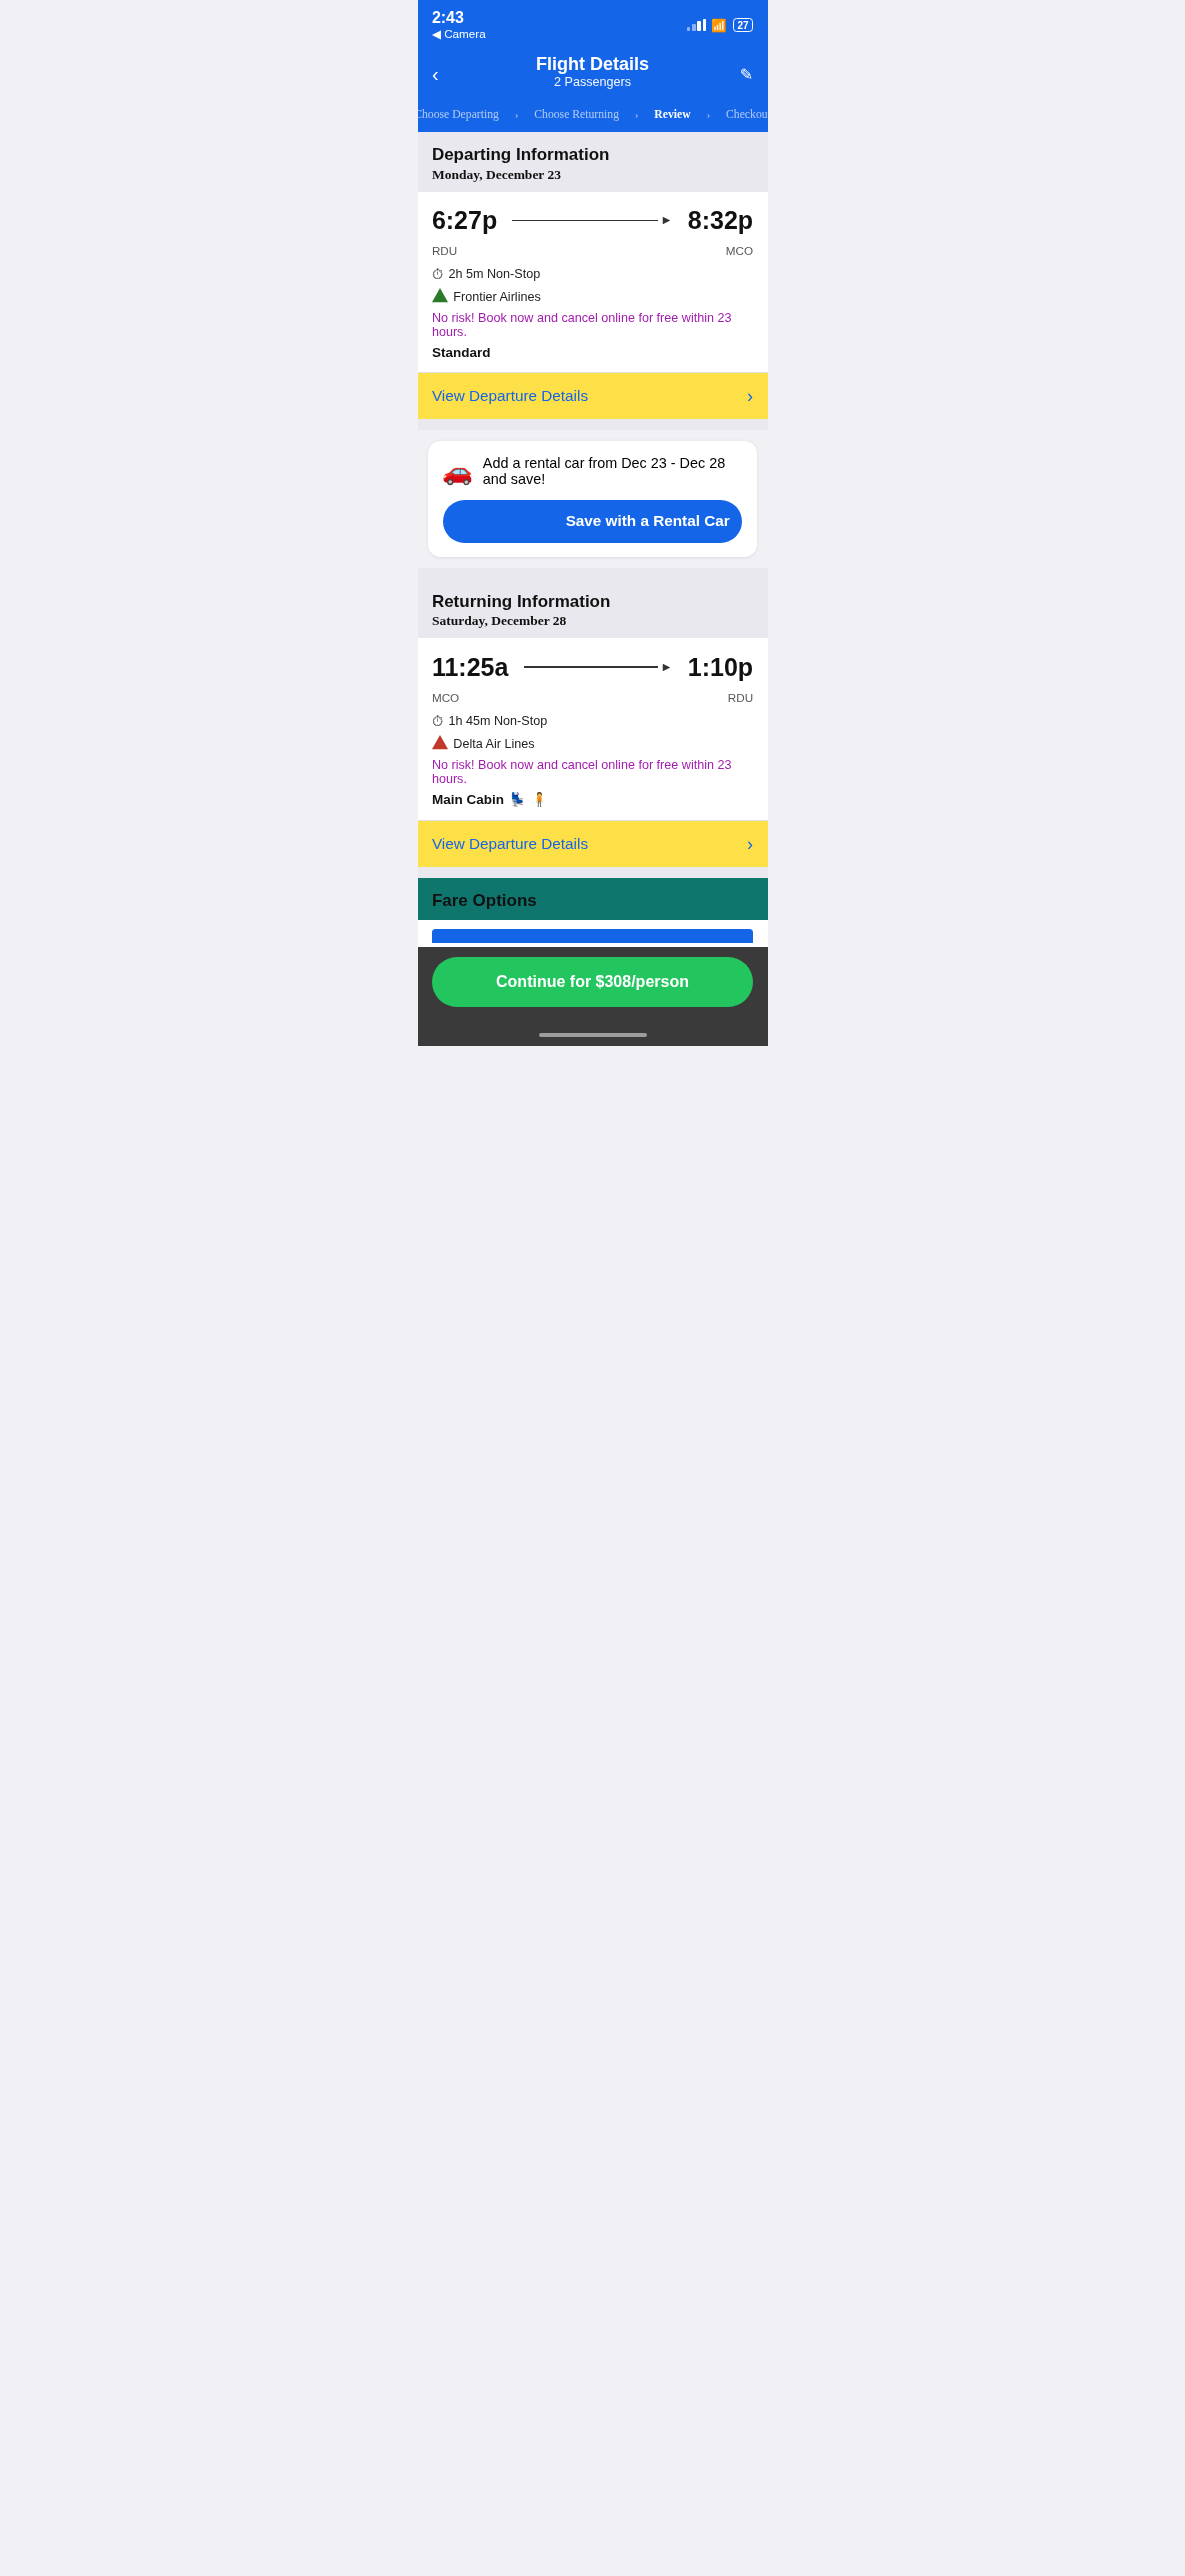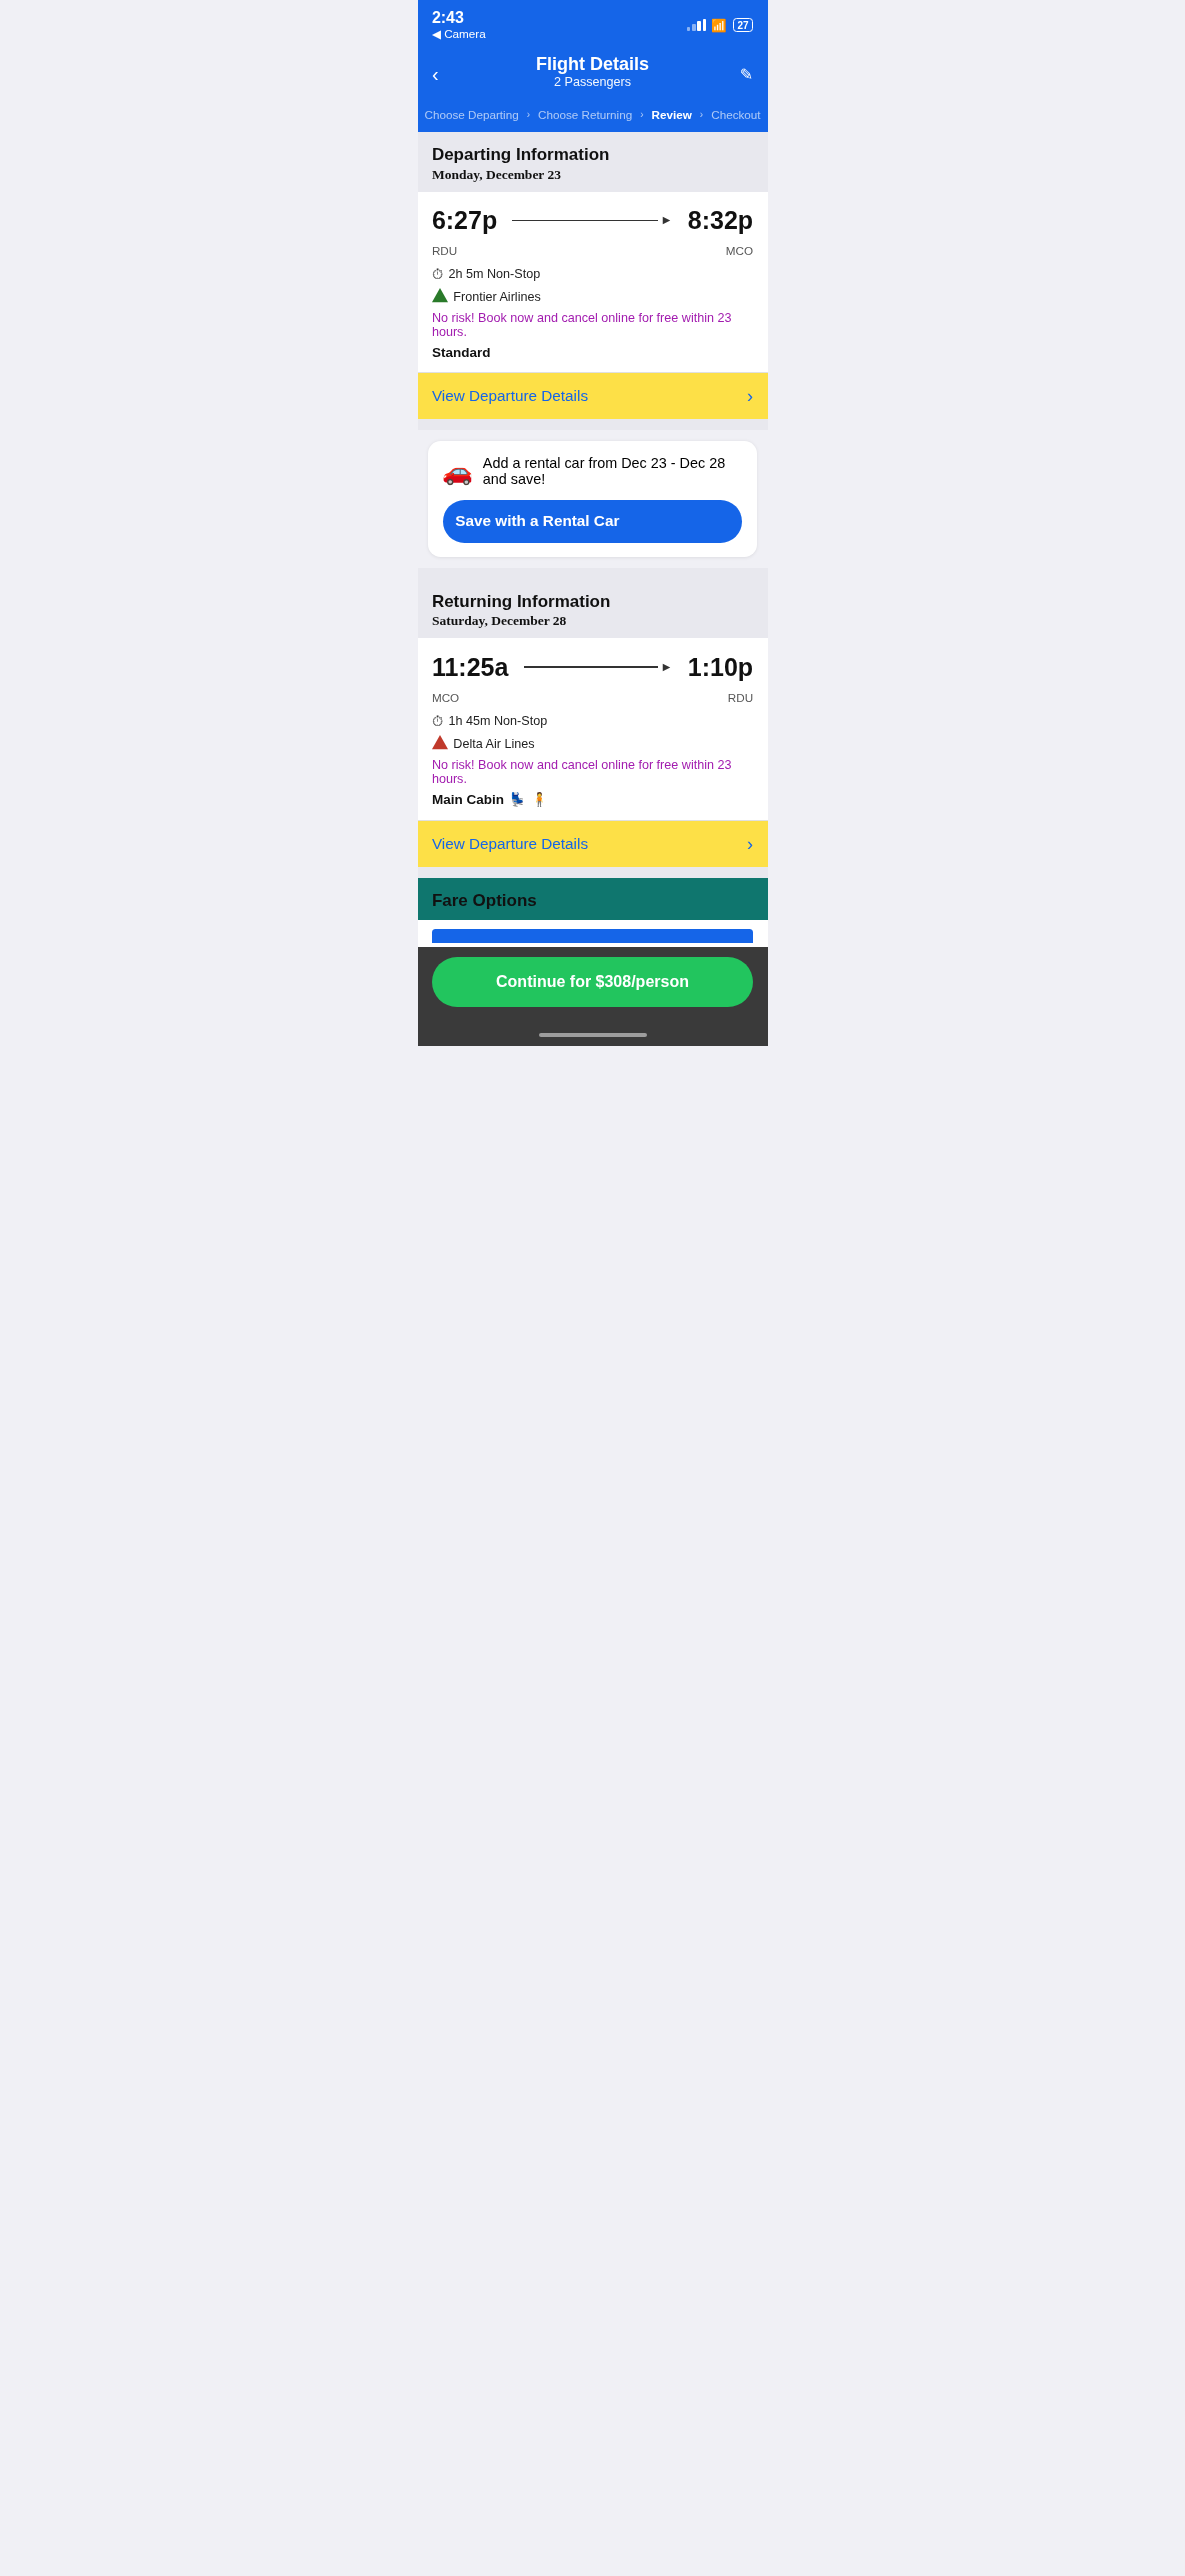--- a/index.html
+++ b/index.html
@@ -80,22 +80,23 @@
       opacity: 0.95;
     }
 
     
     .breadcrumb {
       background: #1565e8;
       display: flex;
       align-items: center;
       justify-content: center;
       padding: 7.2px 14.4px 10.8px;
-      gap: 8px;
+      gap: 16px;
       font-size: 11.7px;
+      font-family: Liberation Serif, serif;
     }
     .breadcrumb-item {
       color: rgba(255,255,255,0.65);
       white-space: nowrap;
     }
     .breadcrumb-item.active {
       color: white;
       font-weight: 600;
     }
     .breadcrumb-arrow {
@@ -229,21 +230,21 @@
     .rental-car-btn {
       background: #1565e8;
       color: white;
       border: none;
       border-radius: 25px;
       width: 100%;
       padding: 12.6px;
       font-size: 15.3px;
       font-weight: 600;
       cursor: pointer;
-      text-align: left;
+      text-align: right;
     }
 
     
     .fare-options-header {
       background: #0f766e;
       padding: 12.6px 14.4px 9px;
     }
     .fare-options-header h2 {
       font-size: 17px;
       font-weight: 700;

